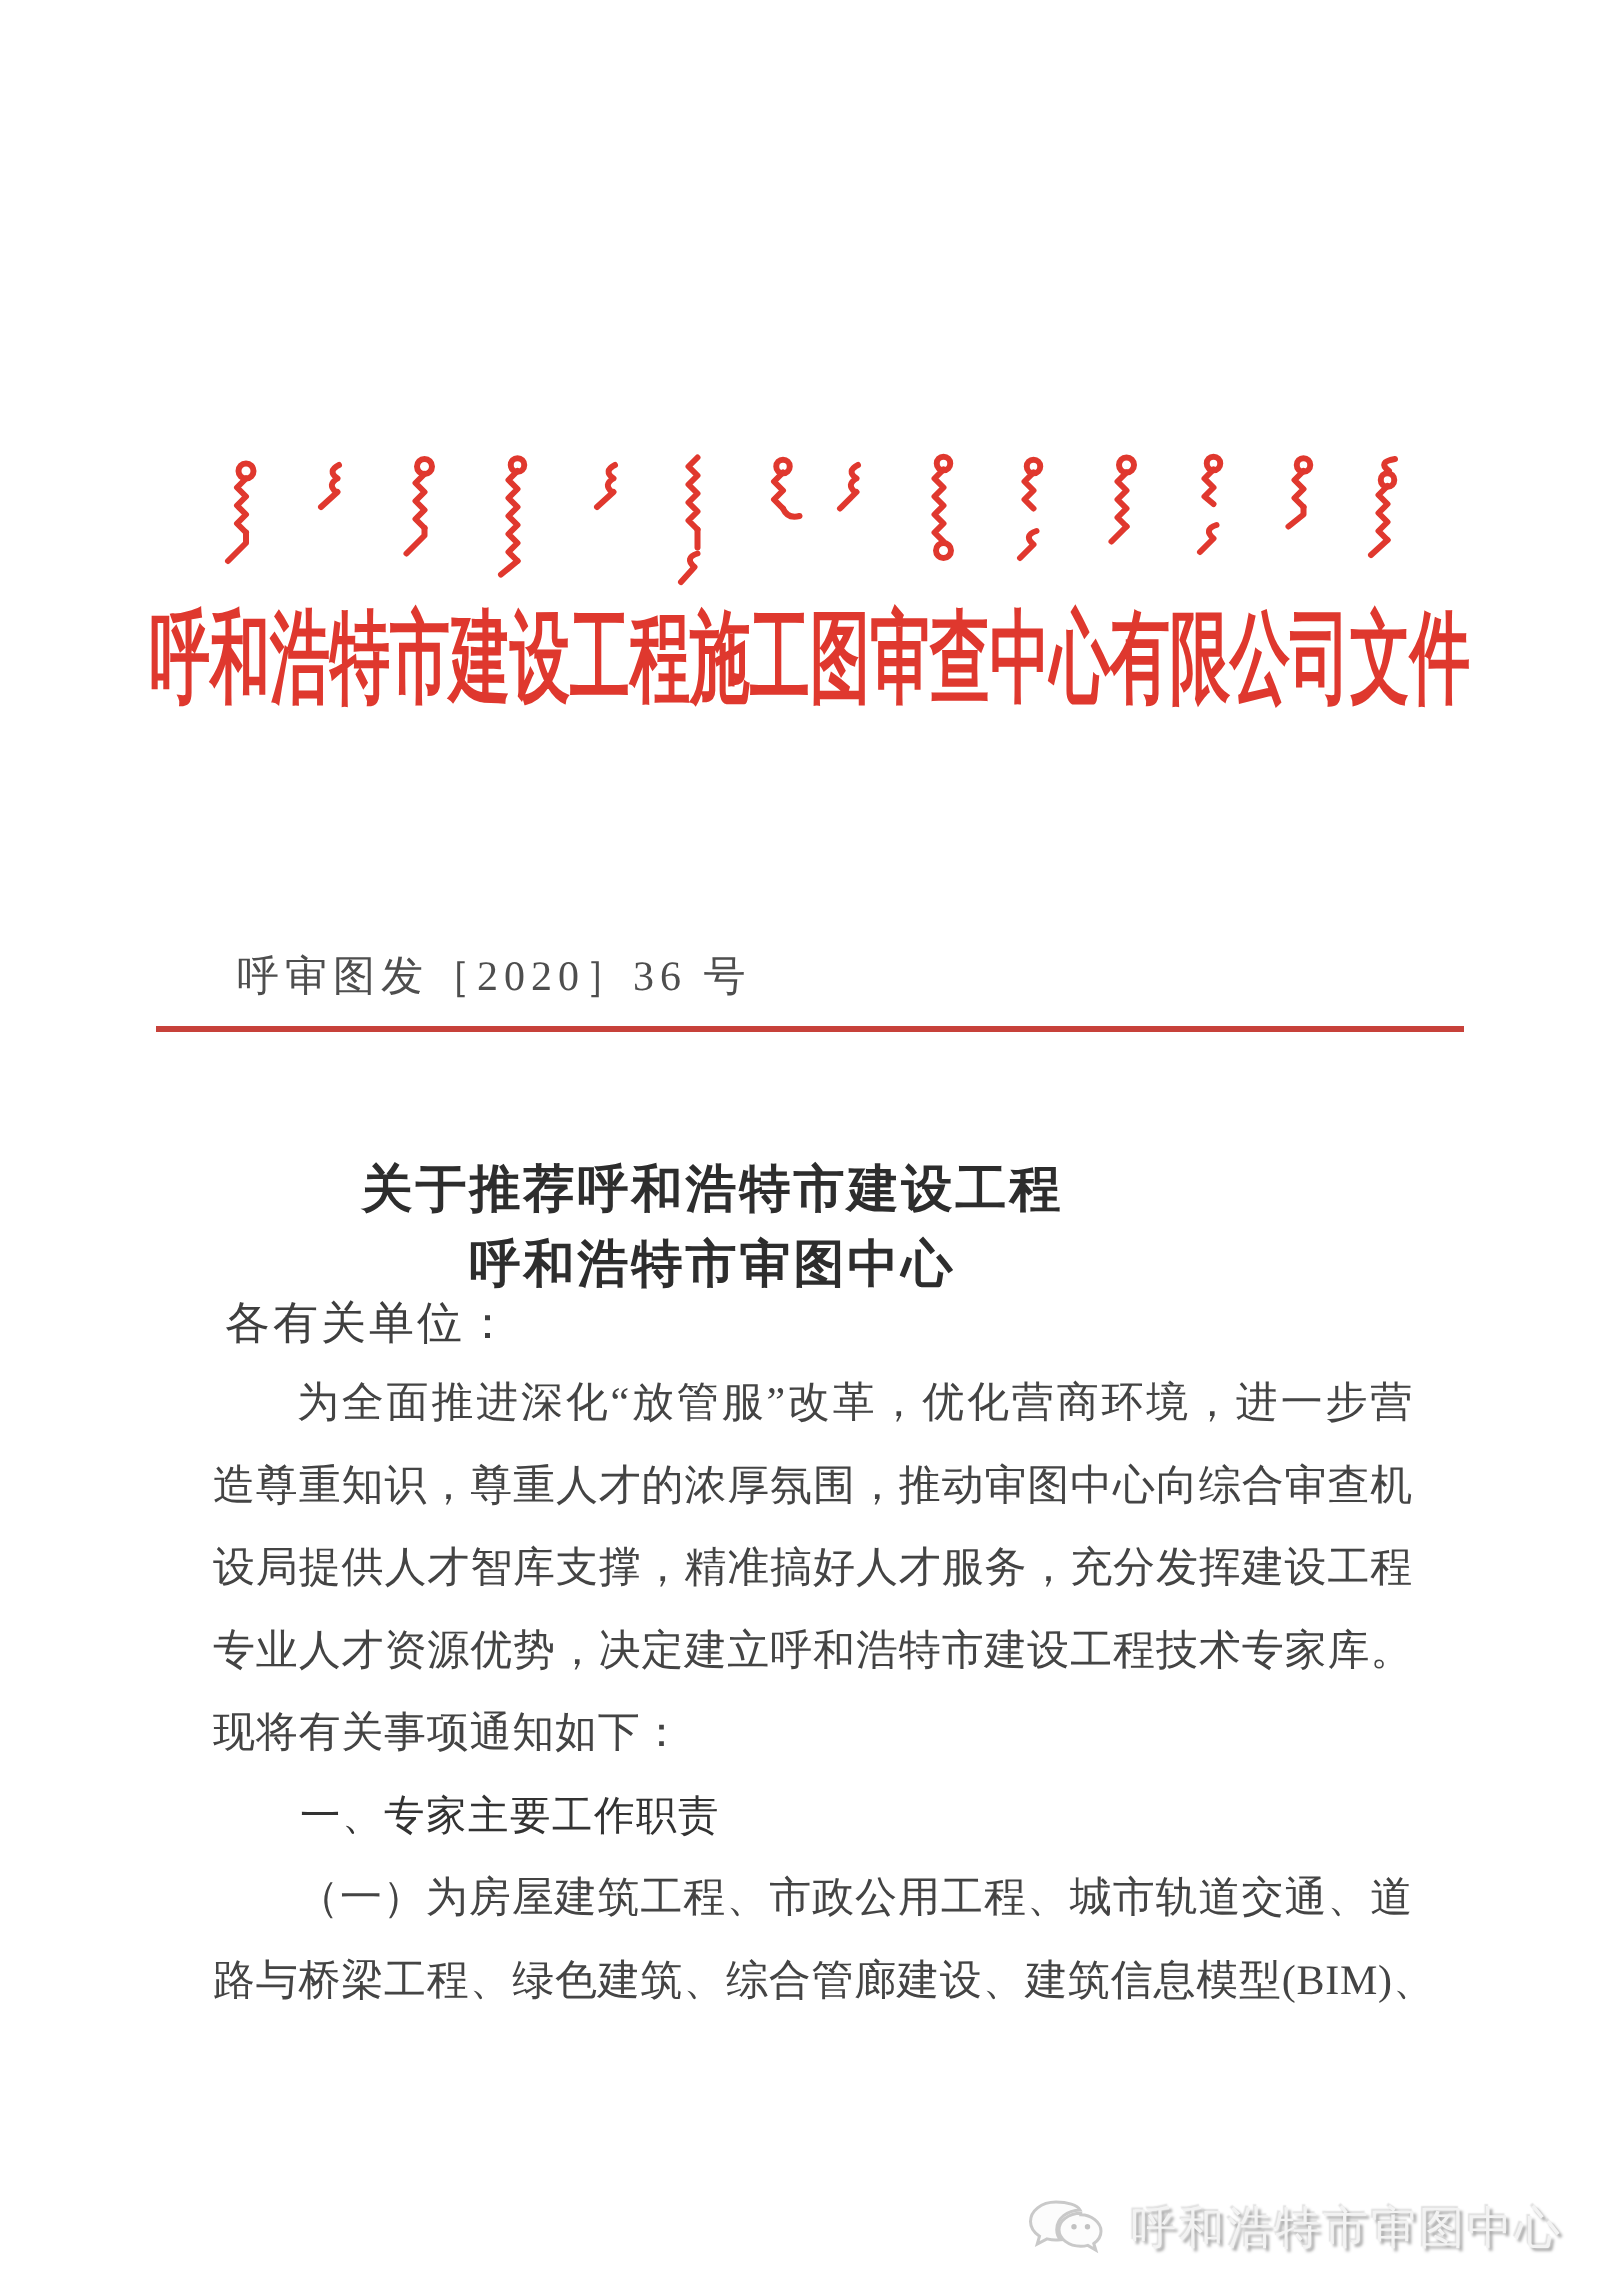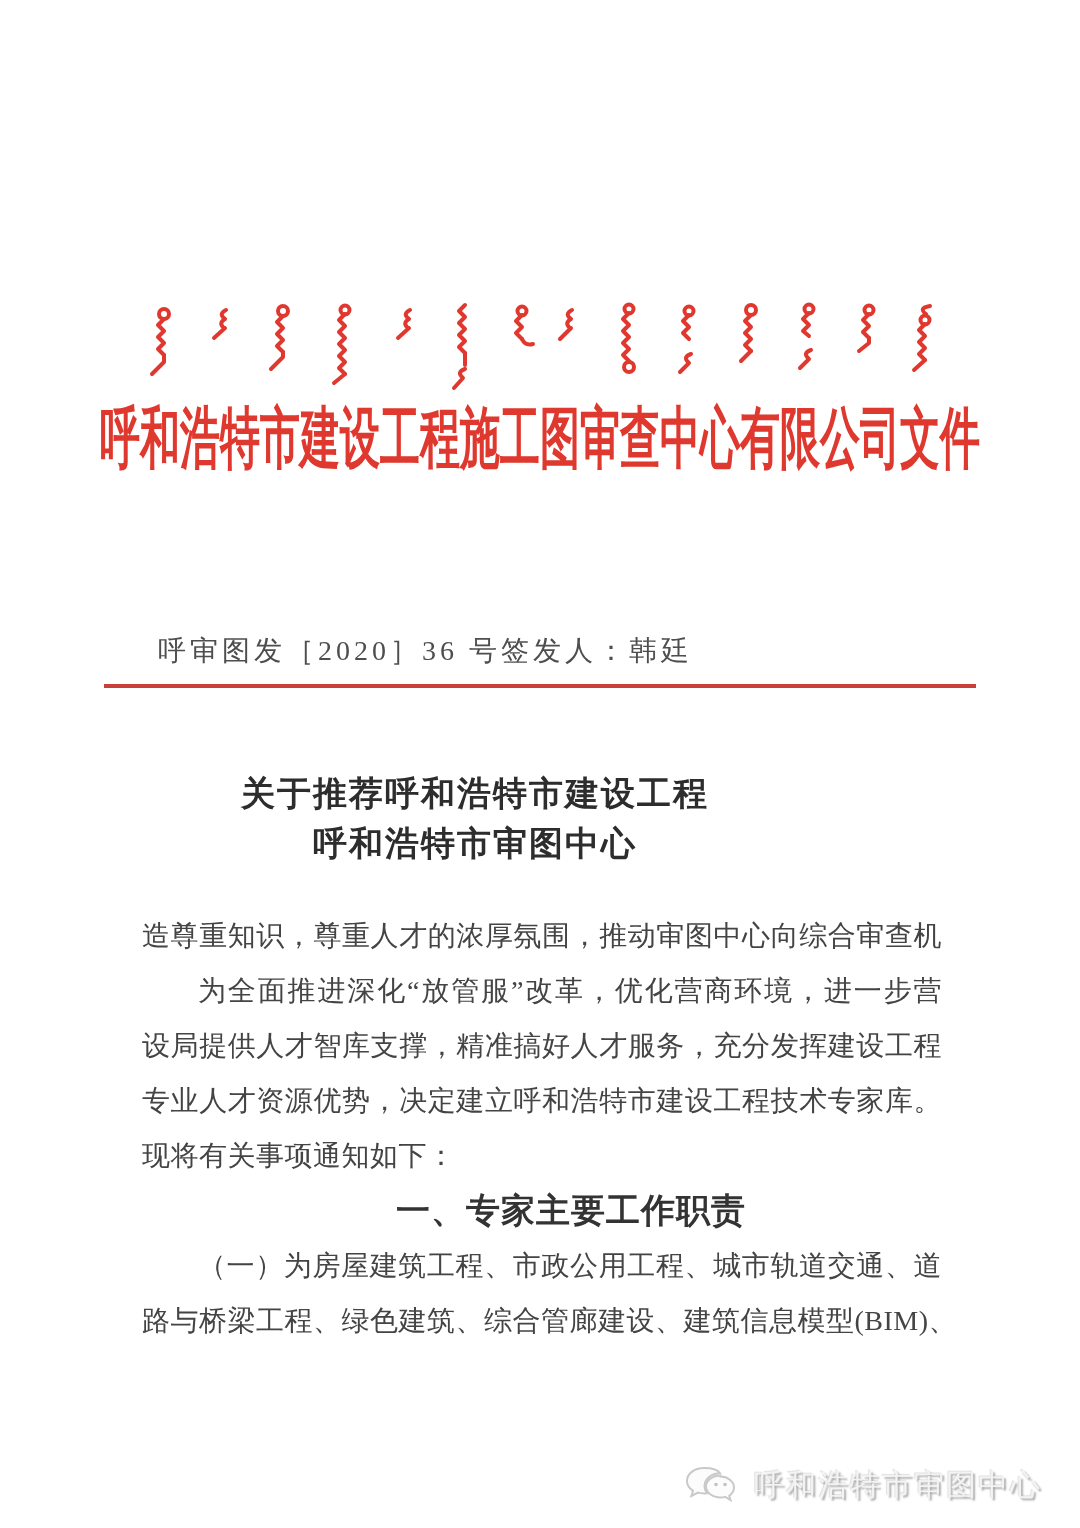--- a/index.html
+++ b/index.html
@@ -106,25 +106,24 @@
   .bodyline.short {
     text-align-last: left;
     text-align: right;
   }
   .bodyline.indent { padding-left: 56px; }
   .section-heading {
     height: 55px;
     line-height: 55px;
     padding-left: 58px;
     font-family: "Liberation Sans", "DejaVu Sans", sans-serif;
-    font-weight: 700;
-    font-size: 34px;
+    font-weight: 400;
+    font-size: 27px;
     color: #333333;
     letter-spacing: 1px;
-    text-align: center;
   }
 
   
   .watermark {
     position: absolute;
     right: 38px;
     top: 1460px;
     display: flex;
     align-items: center;
     gap: 16px;
@@ -212,34 +211,34 @@
         <circle cx="7" cy="18" r="4.5"></circle>
         <polyline points="7,22 1,28 7,34 1,40 7,46 1,52 7,58"></polyline>
         <path d="M7,58 L-4,68"></path>
       </g>
   </svg>
 
   <div class="org-title">呼和浩特市建设工程施工图审查中心有限公司文件</div>
 
   <div class="doc-row">
     <span>呼审图发［2020］36 号</span>
-    <span>签发人：韩廷</span>
   </div>
 
   <div class="red-rule"></div>
 
   <div class="notice-title">
     <div>关于推荐呼和浩特市建设工程</div>
     <div>呼和浩特市审图中心</div>
   </div>
 
+  <div class="salutation">各有关单位：</div>
 
   <div class="body-block">
+    <div class="bodyline indent">为全面推进深化“放管服”改革，优化营商环境，进一步营</div>
     <div class="bodyline">造尊重知识，尊重人才的浓厚氛围，推动审图中心向综合审查机</div>
-    <div class="bodyline indent">为全面推进深化“放管服”改革，优化营商环境，进一步营</div>
     <div class="bodyline">设局提供人才智库支撑，精准搞好人才服务，充分发挥建设工程</div>
     <div class="bodyline">专业人才资源优势，决定建立呼和浩特市建设工程技术专家库。</div>
     <div class="bodyline short">现将有关事项通知如下：</div>
     <div class="section-heading">一、专家主要工作职责</div>
     <div class="bodyline indent">（一）为房屋建筑工程、市政公用工程、城市轨道交通、道</div>
     <div class="bodyline">路与桥梁工程、绿色建筑、综合管廊建设、建筑信息模型(BIM)、</div>
   </div>
 
   <div class="watermark">
     <svg class="wechat-svg" width="56" height="50" viewBox="0 0 56 50" aria-hidden="true">

